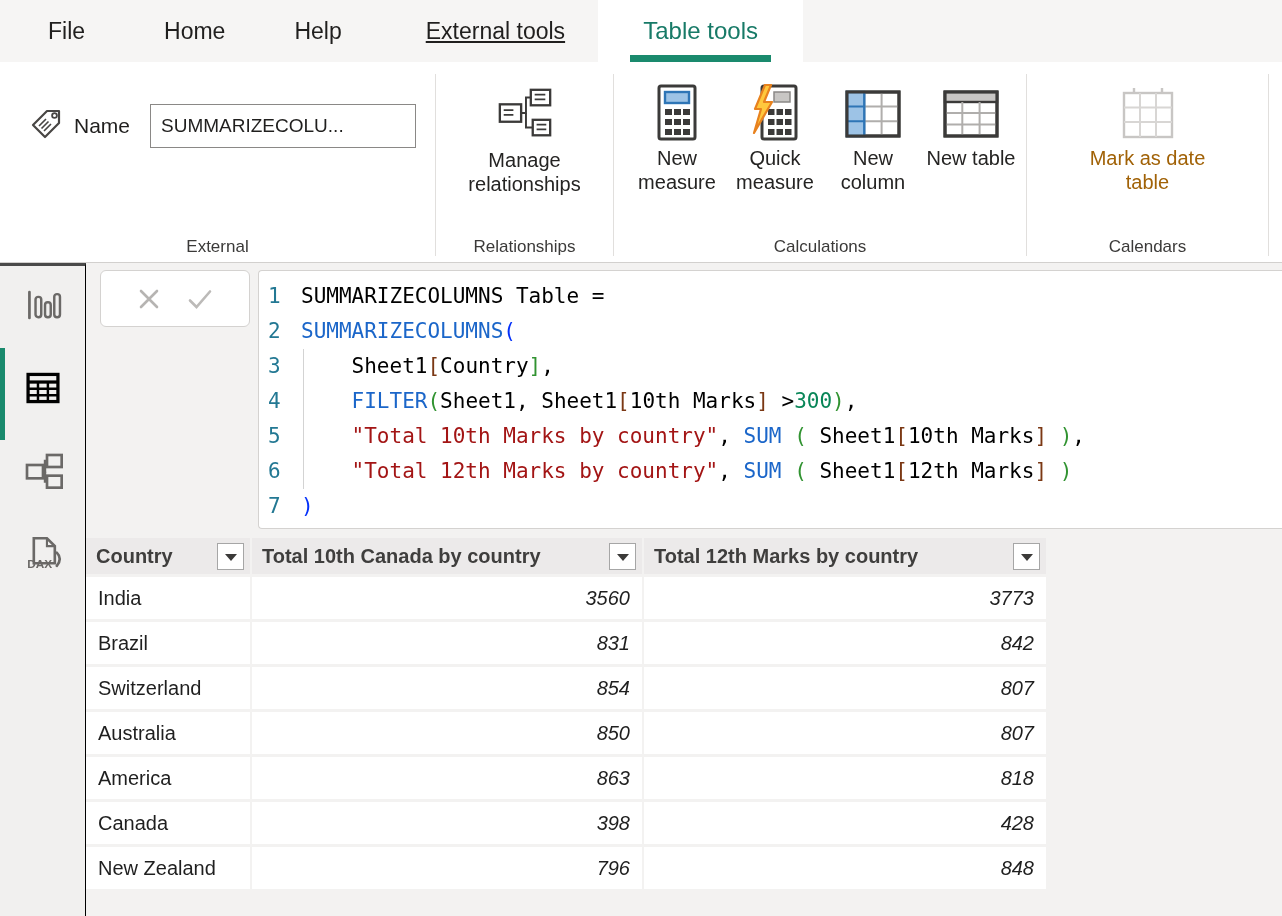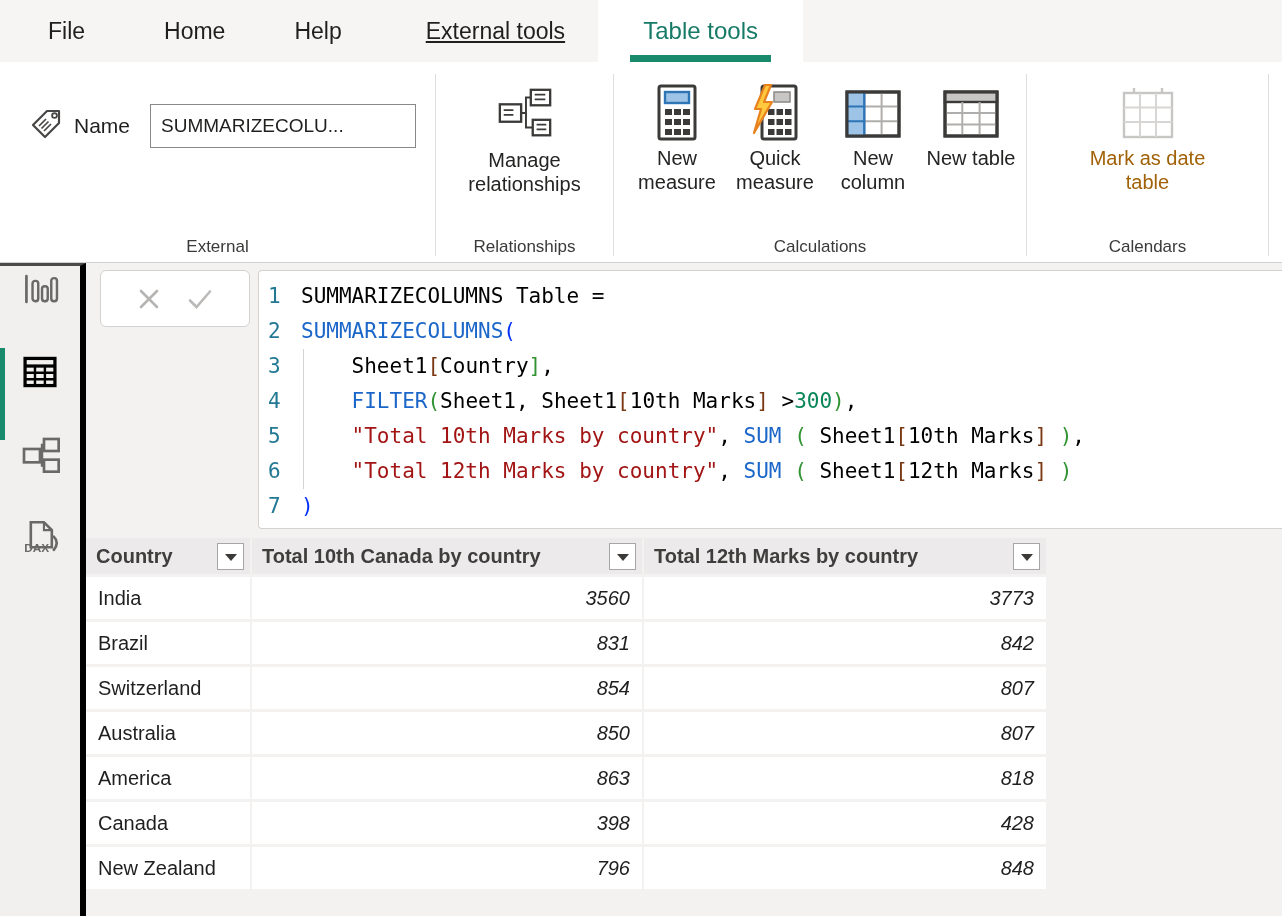--- a/index.html
+++ b/index.html
@@ -37,21 +37,21 @@
   .ribbon-btn .lbl { margin-top:0; font-size:20px; color:#252423; text-align:center; line-height:1.2; }
   .ribbon-btn.disabled .lbl { color:#a16207; }
   .rel-btn { position:absolute; left:0; right:0; top:0; }
   .calc-row { position:absolute; left:14px; top:0; display:flex;justify-content:space-between; }
   .calc-row .ribbon-btn { width:98px; }
   .cal-btn { position:absolute; left:50px; right:50px; top:0; }
 
   
   .content { display:flex; height:653px; }
   .sidebar { width:86px; background:#f1f0ef; border-top:3px solid #4a4a4a;
-    border-right:6px solid #000000; position:relative; padding-top:4px;
+    border-right:1px solid #000000; position:relative; padding-top:20px;
     display:flex; flex-direction:column; align-items:center; }
   .side-item { width:44px; height:42px; display:flex; align-items:center; justify-content:center;
     margin-bottom:41px; cursor:default; }
   .active-bar { position:absolute; left:0; top:82px; width:5px; height:92px; background:#1a8a6d; }
 
   .main { flex:1; background:#f3f2f1; overflow:hidden; }
 
   
   .formula-row { display:flex; align-items:flex-start; margin:7px 0 0 14px; }
   .actions-box { width:150px; height:57px; background:#fff; border:1px solid #d4d2d0;

